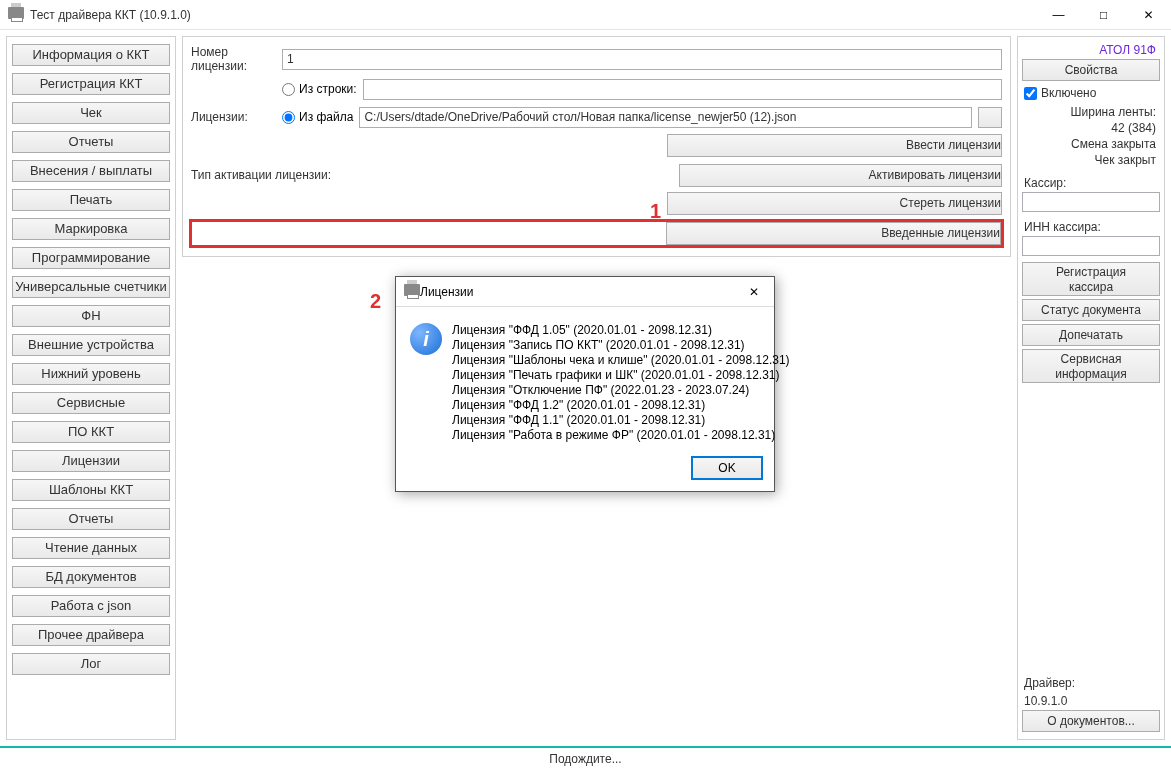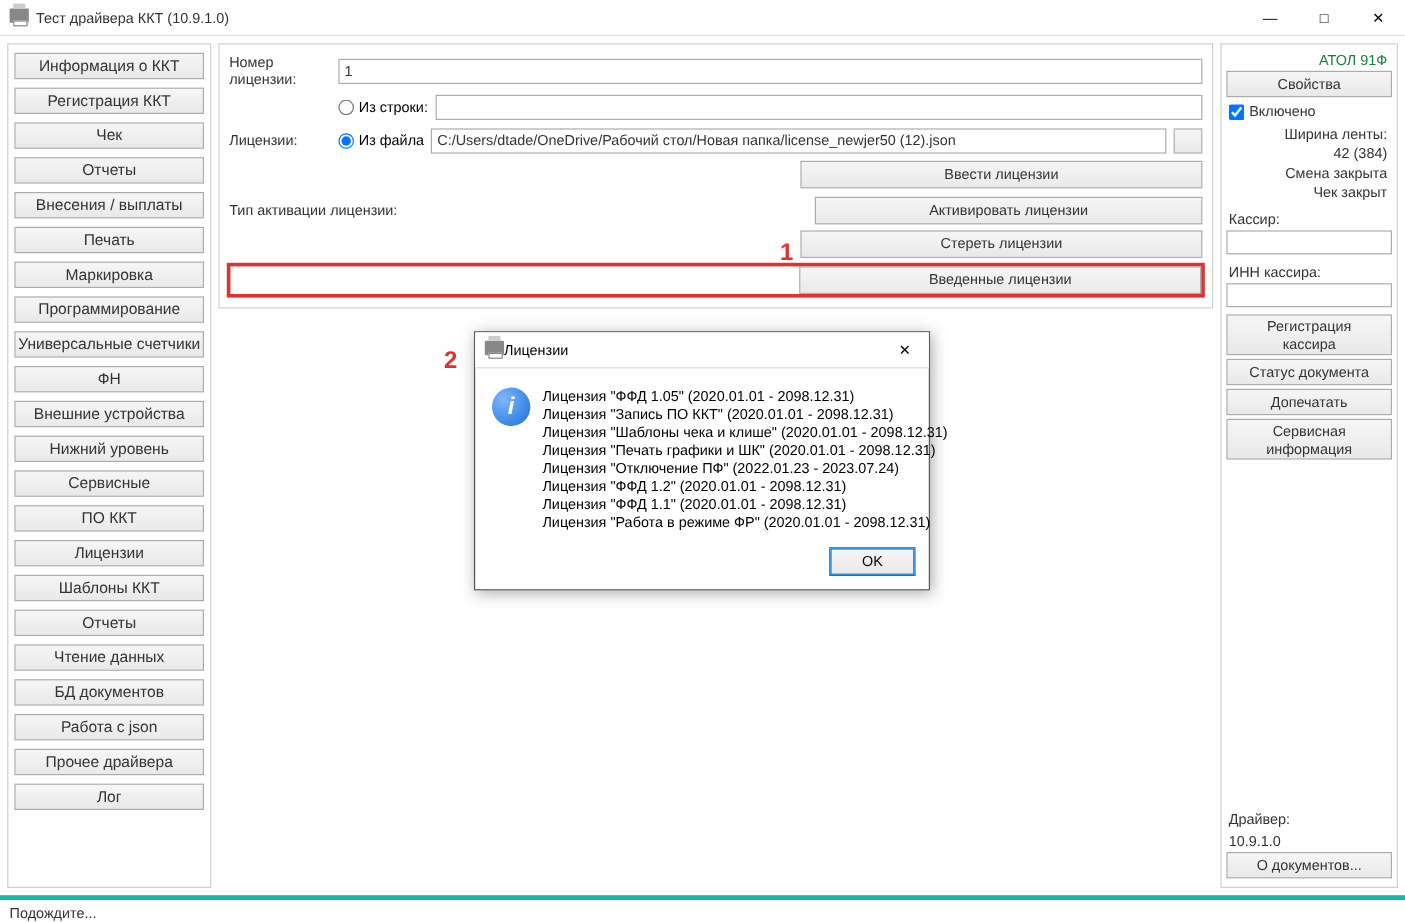--- a/index.html
+++ b/index.html
@@ -19,38 +19,38 @@
 
 .center { flex: 1; display: flex; flex-direction: column; }
 .center-group { border: 1px solid #d0d0d0; padding: 8px; }
 .form-row { display: flex; align-items: center; min-height: 24px; margin-bottom: 4px; gap: 6px; }
 .form-label { width: 85px; color: #333; text-align: left; }
 .form-label.wide { width: 155px; }
 .radio { display: flex; align-items: center; gap: 4px; }
 .radio input { margin: 0; }
 .text-input { flex: 1; height: 21px; border: 1px solid #abadb3; padding: 0 4px; color: #333; background: #fff; }
 .browse-btn { width: 24px; height: 21px; background: linear-gradient(#f6f6f6,#e9e9e9); border: 1px solid #acacac; }
-.wide-btn { flex: 1; height: 23px; background: linear-gradient(#f6f6f6,#e9e9e9); border: 1px solid #acacac; text-align: center; line-height: 21px; color: #333; }
+.wide-btn { flex: 1; height: 23px; background: linear-gradient(#f6f6f6,#e9e9e9); border: 1px solid #acacac; text-align: right; line-height: 21px; color: #333; }
 .dropdown { height: 23px; border: 1px solid #abadb3; padding: 0 20px 0 6px; background: linear-gradient(#f6f6f6,#e9e9e9); position: relative; min-width: 260px; text-align: left; line-height: 21px; color: #333;}
 .dropdown::after { content: ""; position: absolute; right: 6px; top: 9px; border-left: 4px solid transparent; border-right: 4px solid transparent; border-top: 4px solid #333; }
 .highlight-row { border: 3px solid #e03030; margin: 0 -2px; }
 .annot { position: absolute; color: #e03030; font-weight: bold; font-size: 20px; }
 
 .right-panel { width: 148px; display: flex; flex-direction: column; }
 .right-group { border: 1px solid #d0d0d0; padding: 4px 4px; flex: 1; display: flex; flex-direction: column; }
-.rp-title { text-align: right; color: #15803d; padding: 2px 4px; }
+.rp-title { text-align: right; color: #6d28d9; padding: 2px 4px; }
 .rp-btn { height: 22px; background: linear-gradient(#f6f6f6,#e9e9e9); border: 1px solid #acacac; text-align: center; line-height: 20px; margin-bottom: 3px; color:#333;}
 .rp-btn.big { height: 34px; line-height: 15px; padding-top: 2px;}
 .rp-check { display: flex; align-items: center; gap: 4px; padding: 2px 2px; margin-bottom: 2px; color:#333;}
 .rp-info { text-align: right; color: #333; padding: 1px 4px; font-size: 12px;}
 .rp-label { color:#333; padding: 2px 2px; }
 .rp-input { height: 20px; border: 1px solid #abadb3; background:#fff; margin-bottom: 6px; }
 .rp-spacer { flex: 1; }
 
-.statusbar { height: 22px; border-top: 4px solid #14b8a6; padding: 2px 8px; color: #333; line-height: 18px; }
+.statusbar { height: 22px; border-top: 2px solid #14b8a6; padding: 2px 8px; color: #333; line-height: 18px; text-align: center; }
 
 
 .dialog { position: absolute; left: 395px; top: 276px; width: 380px; background: #fff; border: 1px solid #555; box-shadow: 2px 2px 12px rgba(0,0,0,.35); }
 .dialog-titlebar { height: 30px; background: #fff; display:flex; align-items:center; padding-left: 8px; border-bottom: 1px solid #ddd;}
 .dialog-titlebar .title { flex:1; color:#000;}
 .dialog-close { width: 40px; height: 30px; display:flex; align-items:center; justify-content:center; }
 .dialog-body { display:flex; padding: 16px 14px 6px 14px; gap: 10px; }
 .info-icon { width: 32px; height: 32px; border-radius: 50%; background: radial-gradient(circle at 30% 30%, #7eb6ff, #1a6fd6); display:flex; align-items:center; justify-content:center; color:#fff; font-weight:bold; font-size:20px; font-style:italic; flex-shrink:0;}
 .dialog-text { color:#000; line-height: 15px; }
 .dialog-text div { white-space: nowrap; }

